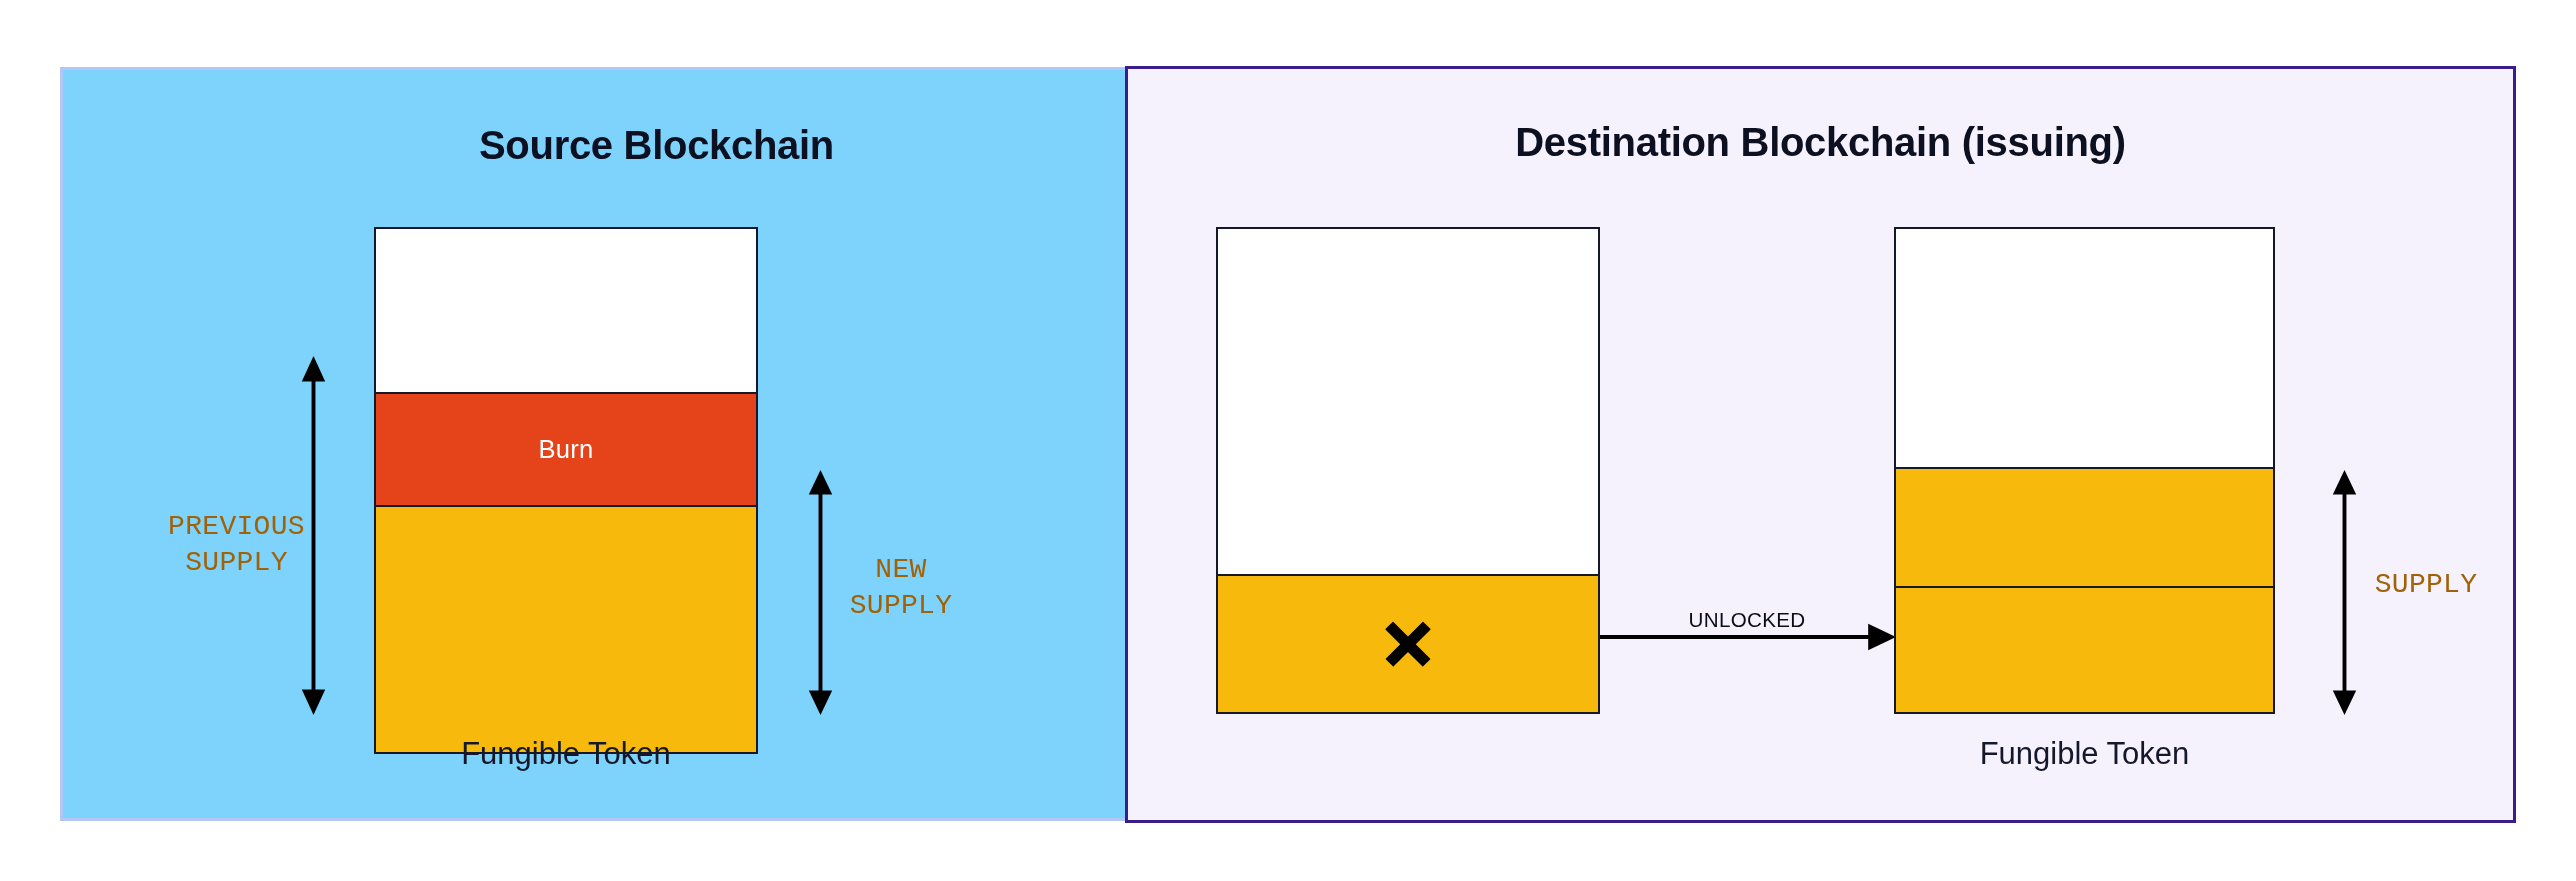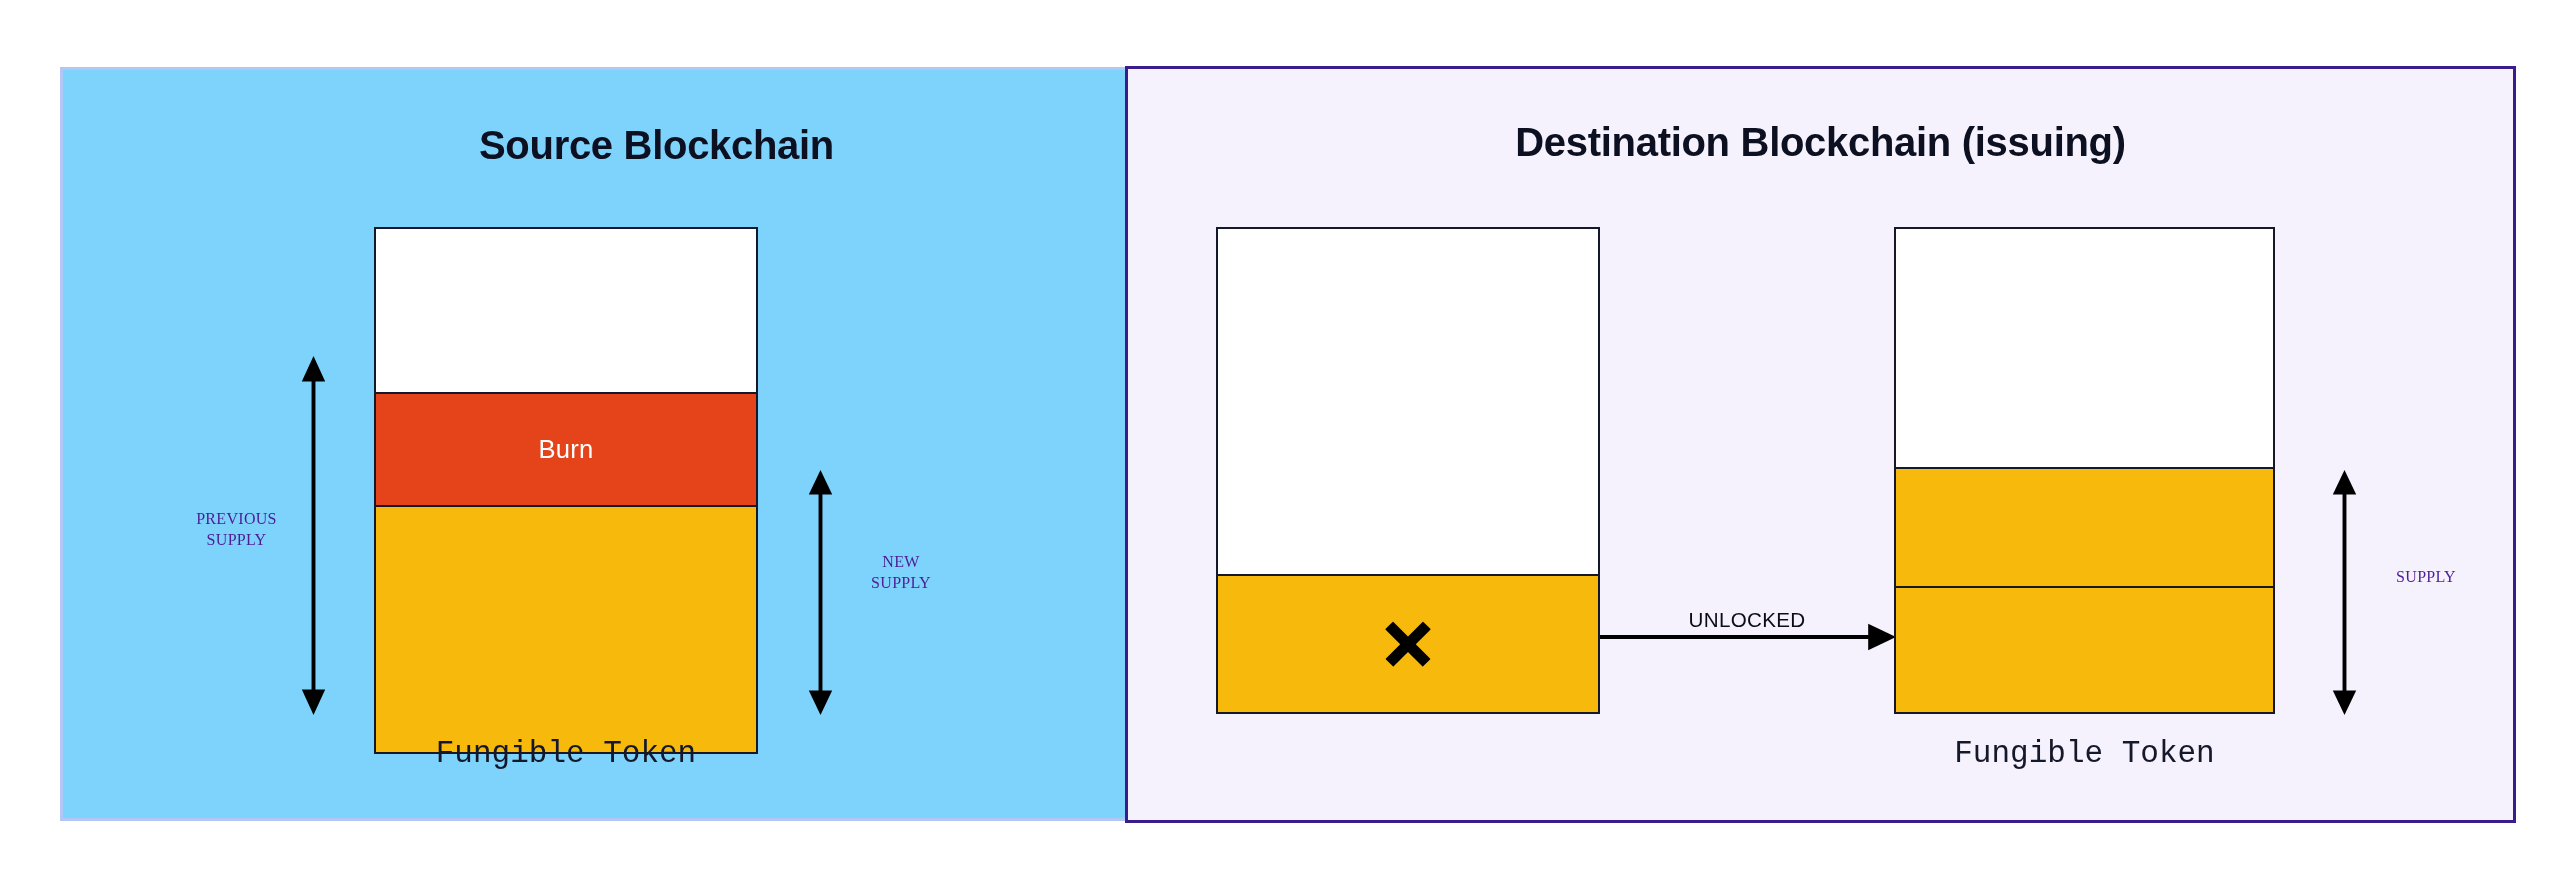--- a/index.html
+++ b/index.html
@@ -151,42 +151,42 @@
     background: #000000;
     border-radius: 0.6px;
   }
   .x-mark span.a { transform: translate(-50%, -50%) rotate(45deg); }
   .x-mark span.b { transform: translate(-50%, -50%) rotate(-45deg); }
 
   
   .box-caption {
     position: absolute;
     text-align: center;
-    font-family: Liberation Mono, monospace;
+    font-family: Liberation Sans, sans-serif;
     font-weight: 500;
     font-size: 31px;
     color: #14182a;
     white-space: nowrap;
   }
   .caption-source { left: 374px; top: 736px; width: 384px; }
   .caption-pool   { left: 1216px; top: 736px; width: 384px; }
   .caption-dest   { left: 1894px; top: 736px; width: 381px; }
 
   
   .measure {
     position: absolute;
   }
   .measure svg { display: block; }
 
   .measure-label {
     position: absolute;
-    font-family: Liberation Serif, serif;
-    font-size: 16px;
+    font-family: Liberation Mono, monospace;
+    font-size: 28px;
     letter-spacing: 0.3px;
-    color: #4c1d95;
+    color: #a16207;
     line-height: 1.3;
     text-align: center;
     white-space: pre-line;
   }
 
   .measure-prev   { left: 300px;  top: 356px; }
   .label-prev     { left: 167px;  top: 509px; width: 139px; }
 
   .measure-new    { left: 807px; top: 470px; }
   .label-new      { left: 837px; top: 552px; width: 128px; }

